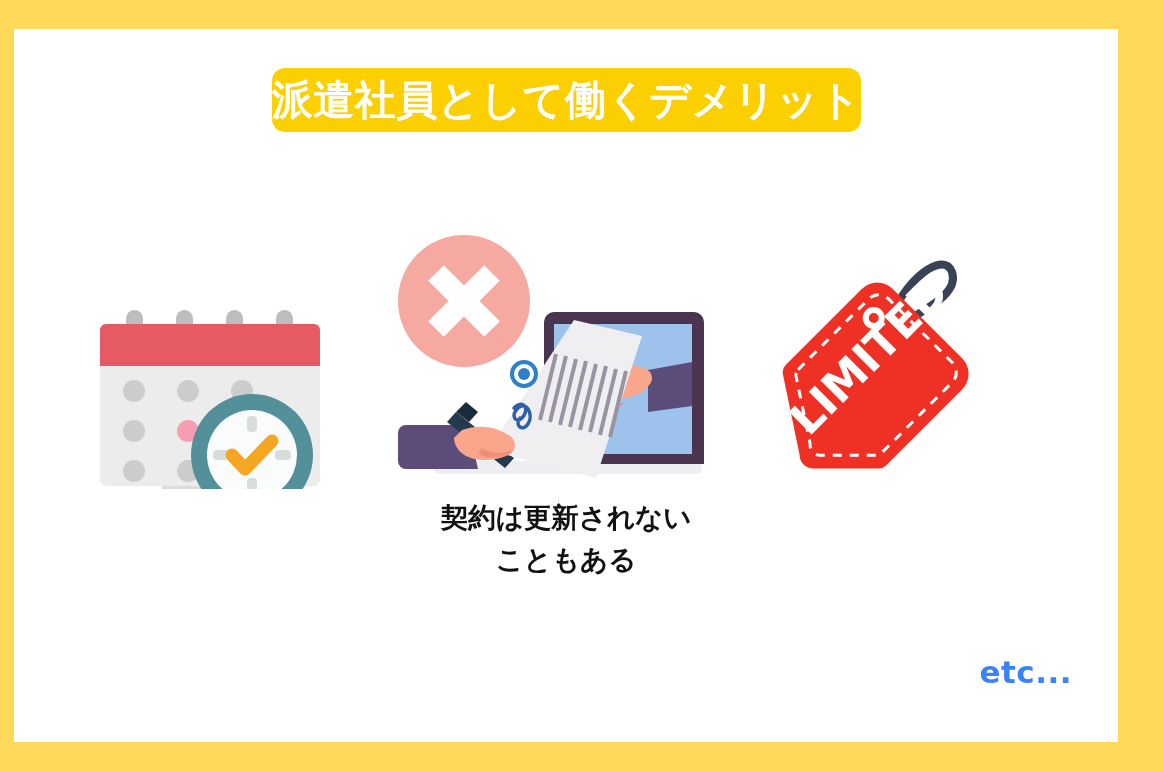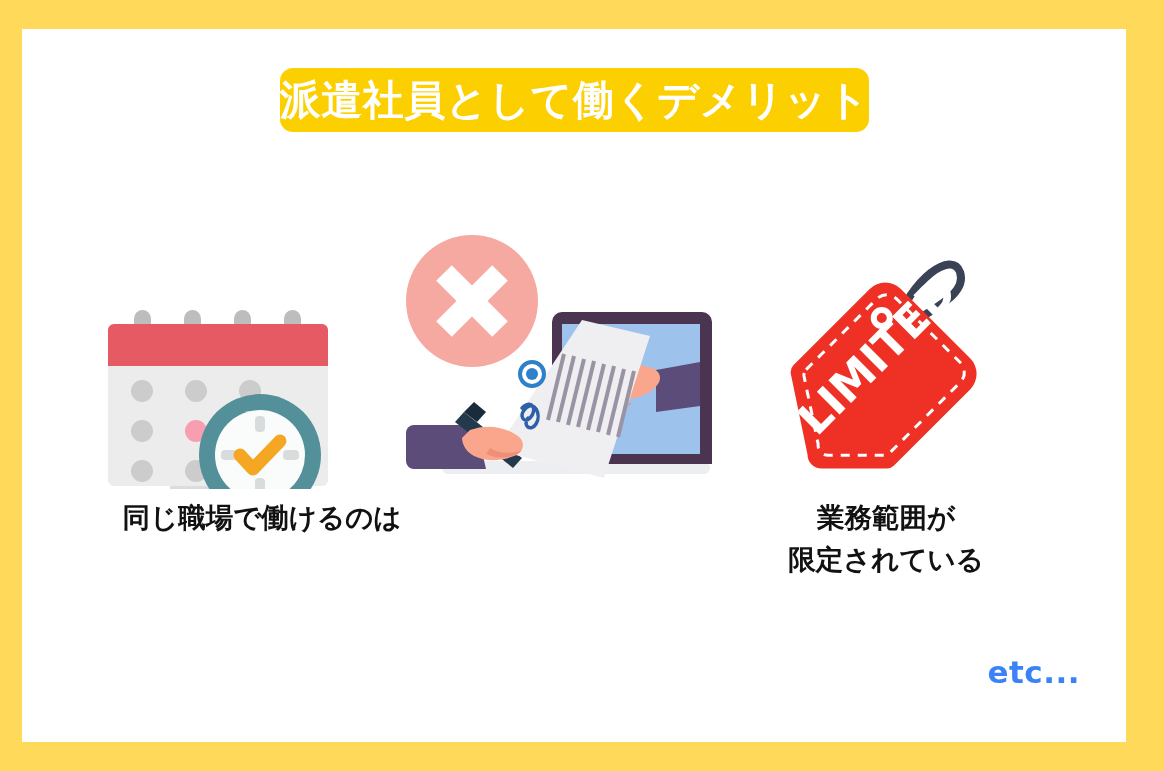--- a/index.html
+++ b/index.html
@@ -17,21 +17,21 @@
   
   #infographic {
     position: relative;
     width: 1164px;
     height: 771px;
     background: #FFD95A;      
     box-sizing: border-box;
   }
   #canvas {
     position: absolute;
-    left: 22px;
+    left: 14px;
     top: 29px;
     width: 1104px;
     height: 713px;
     background: #ffffff;
   }
 
   
   #title-badge {
     position: absolute;
     left: 258px;            
@@ -139,21 +139,20 @@
           <circle cx="168" cy="231" r="61" fill="#53909A"></circle>
           <circle cx="168" cy="231" r="45" fill="#FAFCFC"></circle>
           <rect x="163" y="192" width="10" height="16" rx="4" fill="#D9DCDC"></rect>
           <rect x="163" y="254" width="10" height="16" rx="4" fill="#D9DCDC"></rect>
           <rect x="129" y="226" width="16" height="10" rx="4" fill="#D9DCDC"></rect>
           <rect x="191" y="226" width="16" height="10" rx="4" fill="#D9DCDC"></rect>
           <path d="M148 231 l13 14 l27 -28" stroke="#F5A623" stroke-width="13" stroke-linecap="round" stroke-linejoin="round" fill="none"></path>
         </svg>
       </div>
       <div class="caption">
-        <span class="line">同じ職場で働けるのは</span>
       </div>
     </div>
 
     <div class="column" id="col-1">
       <div class="art">
         <svg id="art-contract" width="340" height="265" viewBox="0 0 340 265">
 
           <rect x="38" y="237" width="268" height="13" rx="6" fill="#ECEEF2"></rect>
 
           <path d="M148 98 a10 10 0 0 1 10 -10 h140 a10 10 0 0 1 10 10 v142 h-160 z" fill="#4A3450"></path>
@@ -190,20 +189,24 @@
                    c-5 8 -14 2 -8 -6" fill="none" stroke="#2F5FA8" stroke-width="3.5" stroke-linecap="round"></path>
 
           <path d="M66 206 c16 -6 34 -4 48 6 c8 6 6 16 -4 20 c-12 5 -28 6 -40 0
                    c-8 -4 -12 -12 -12 -18 z" fill="#FAA68C"></path>
           <path d="M86 224 c10 6 22 6 32 2 c-6 8 -24 10 -36 4 z" fill="#F08F78"></path>
 
           <circle cx="68" cy="77" r="66" fill="#F5A9A0"></circle>
           <path d="M40 49 L96 105 M96 49 L40 105" stroke="#FFFFFF" stroke-width="22" stroke-linecap="butt"></path>
         </svg>
       </div>
+      <div class="caption">
+        <span class="line">契約は更新されない</span>
+        <span class="line">こともある</span>
+      </div>
     </div>
 
     <div class="column" id="col-2">
       <div class="art">
         <svg id="art-tag" width="340" height="265" viewBox="0 0 340 265">
 
           <path d="M178 104 C196 54 236 26 244 48 C252 72 212 86 186 106" fill="none" stroke="#3A4256" stroke-width="8" stroke-linecap="round"></path>
 
           <g transform="rotate(-45 170 135)">
             <path d="M100 74 h108 a22 22 0 0 1 22 22 v98 a22 22 0 0 1 -22 22 h-108
@@ -212,22 +215,18 @@
             <path d="M106 86 h100 a14 14 0 0 1 14 14 v90 a14 14 0 0 1 -14 14 h-100
                      a8 8 0 0 1 -6 -3 l-38 -38 a10 10 0 0 1 0 -16 l38 -58
                      a8 8 0 0 1 6 -3 z" fill="none" stroke="#FFFFFF" stroke-width="3" stroke-dasharray="9 8"></path>
             <circle cx="196" cy="103" r="11" fill="#FFFFFF"></circle>
             <circle cx="196" cy="103" r="5" fill="#EE3124"></circle>
           </g>
 
           <text x="172" y="142" fill="#FFFFFF" font-family="DejaVu Sans, Liberation Sans, sans-serif" font-size="44" font-weight="700" text-anchor="middle" transform="rotate(-45 172 142)" id="tag-label-text">LIMITED</text>
         </svg>
       </div>
-      <div class="caption">
-        <span class="line">業務範囲が</span>
-        <span class="line">限定されている</span>
-      </div>
     </div>
 
     <div id="etc-text">etc...</div>
 
   </div>
 </div>
 
 </body></html>

